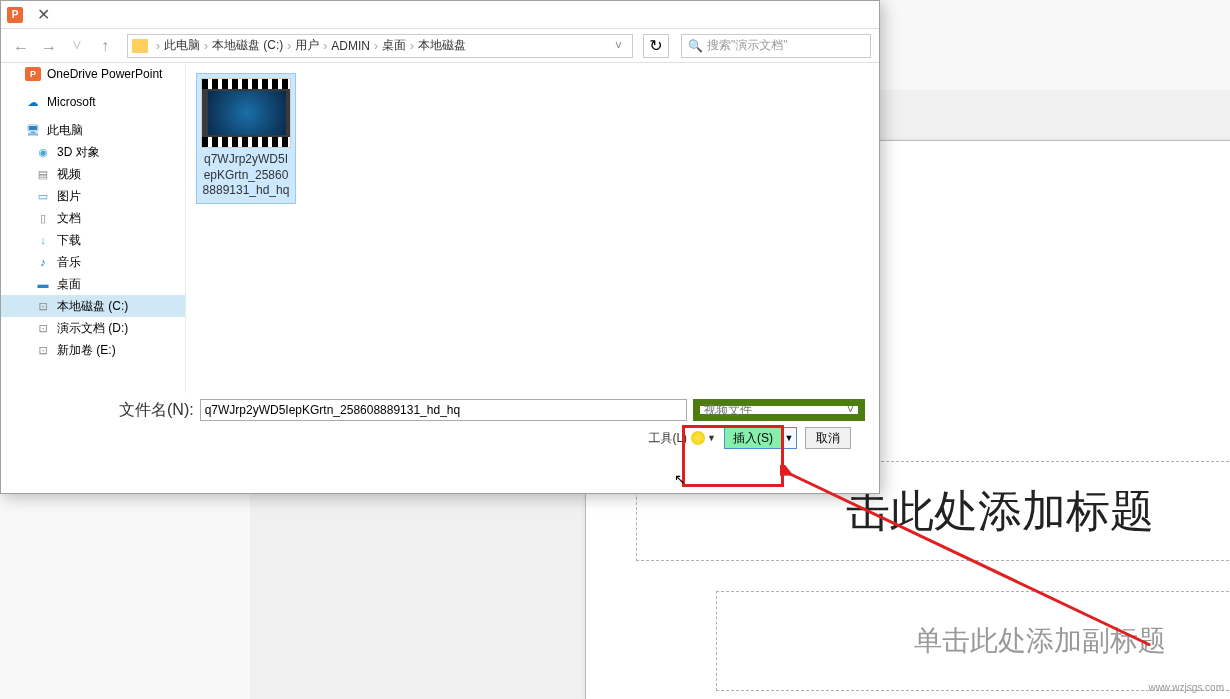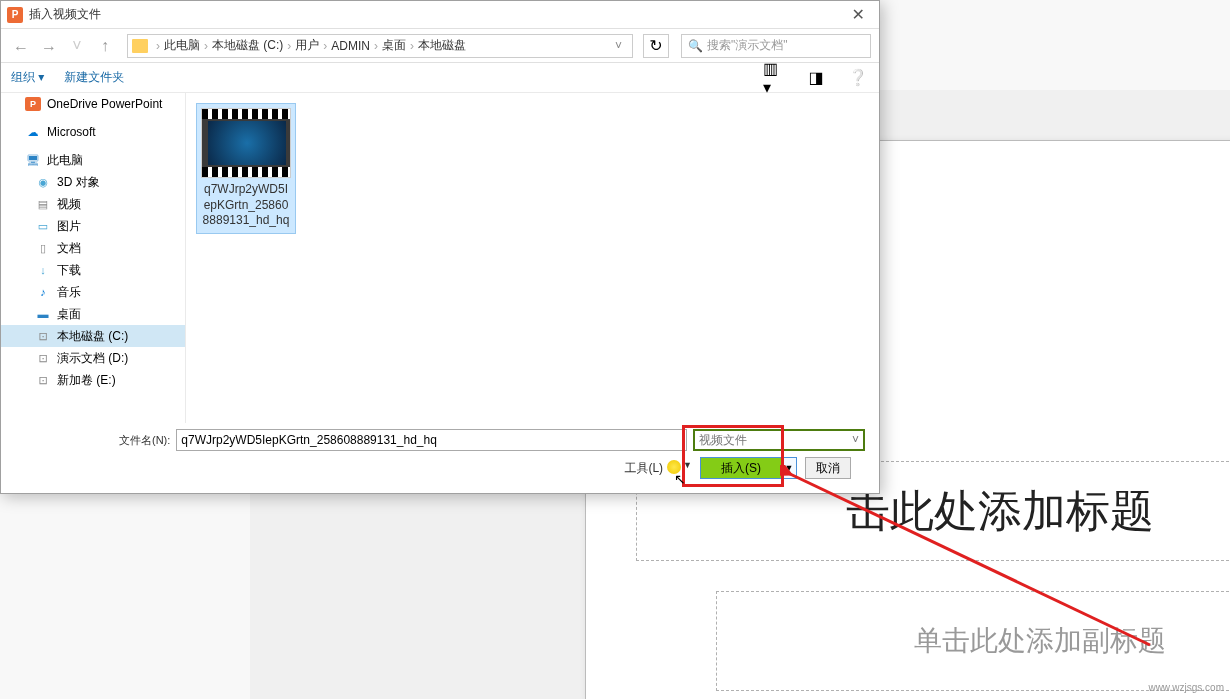--- a/index.html
+++ b/index.html
@@ -61,28 +61,28 @@
 .file-thumb { width: 90px; height: 70px; background: #fff; border: 1px solid #ccc; margin: 0 auto 4px auto; position: relative; overflow: hidden; }
 .file-thumb .film { position: absolute; top: 0; bottom: 0; width: 90px; background: linear-gradient(#3a3a3a 0%, #3a3a3a 100%); }
 .file-thumb .film::before, .file-thumb .film::after { content: ""; position: absolute; left: 0; right: 0; height: 10px; background: repeating-linear-gradient(90deg, #000, #000 6px, #fff 6px, #fff 10px); }
 .file-thumb .film::before { top: 0; } .file-thumb .film::after { bottom: 0; }
 .video-frame { position: absolute; top: 12px; left: 6px; right: 6px; bottom: 12px; background: radial-gradient(circle, #1a6fa8, #0a2848); }
 .file-name { font-size: 12px; color: #333; line-height: 1.3; word-break: break-all; }
 
 .dlg-footer { padding: 6px 14px; display: flex; flex-direction: column; gap: 6px; }
 .footer-row1 { display: flex; align-items: center; gap: 6px; }
 .footer-row2 { display: flex; align-items: center; justify-content: flex-end; gap: 8px; padding-right: 14px; }
-.fn-label { font-size: 11px; color: #333; margin-left: 104px; }
+.fn-label { font-size: 16px; color: #333; margin-left: 104px; }
 .fn-input { flex: 1; height: 22px; border: 1px solid #aaa; font-size: 12px; padding: 0 4px; }
-.ft-select { width: 172px; height: 22px; border: 2px solid #4d7c0f; font-size: 12px; color: #777; padding: 0 4px; display: flex; align-items: center; justify-content: space-between; cursor: pointer; }
-.tools-link { font-size: 12px; color: #333; cursor: pointer; display: flex; gap: 2px; }
+.ft-select { width: 172px; height: 22px; border: 7px solid #4d7c0f; font-size: 12px; color: #777; padding: 0 4px; display: flex; align-items: center; justify-content: space-between; cursor: pointer; }
+.tools-link { font-size: 12px; color: #333; cursor: pointer; display: flex; align-items: center; gap: 2px; }
 .tools-drop { width: 14px; height: 14px; background: radial-gradient(circle, #ffe84a, #f0c800); border-radius: 50%; margin-left: 2px; }
 .btn { height: 22px; padding: 0 10px; font-size: 12px; border: 1px solid #aaa; background: #f0f0f0; cursor: pointer; display: flex; align-items: center; }
 .btn-split { display: flex; }
-.btn-split .main { border: 1px solid #4a90d9; border-right: none; padding: 0 20px; display: flex; align-items: center; height: 22px; background: #84cc16; font-size: 12px; }
+.btn-split .main { border: 1px solid #4a90d9; border-right: none; padding: 0 8px; display: flex; align-items: center; height: 22px; background: #86efac; font-size: 12px; }
 .btn-split .drop { width: 16px; border: 1px solid #4a90d9; display: flex; align-items: center; justify-content: center; height: 22px; background: #f4f9ff; font-size: 9px; }
 
 
 .highlight-box { position: absolute; left: 682px; top: 425px; width: 102px; height: 62px; border: 3px solid #e02020; z-index: 20; pointer-events: none; }
 .arrow-svg { position: absolute; left: 780px; top: 465px; width: 400px; height: 200px; z-index: 15; pointer-events: none; }
 .cursor { position: absolute; left: 674px; top: 471px; z-index: 25; font-size: 14px; color: #000; pointer-events: none; }
 
 .watermark { position: absolute; right: 6px; bottom: 6px; font-size: 10px; color: #999; z-index: 5; }
 </style>
 </head>
@@ -93,21 +93,20 @@
     <div class="ppt-slide">
       <div class="slide-title">击此处添加标题</div>
       <div class="slide-subtitle">单击此处添加副标题</div>
     </div>
   </div>
 </div>
 
 <div class="dialog">
   <div class="dlg-titlebar">
     <div class="p-icon">P</div>
-    <div class="dlg-title">插入视频文件</div>
     <div class="dlg-close">✕</div>
   </div>
 
   <div class="dlg-navbar">
     <div class="nav-btn">←</div>
     <div class="nav-btn">→</div>
     <div class="nav-btn" style="color:#ccc">˅</div>
     <div class="nav-btn">↑</div>
     <div class="breadcrumb">
       <div class="folder-icon"></div>
@@ -125,28 +124,20 @@
       <span>本地磁盘</span>
       <span class="bc-dropdown" style="margin-left:auto">˅</span>
     </div>
     <div class="refresh-btn">↻</div>
     <div class="search-box">
       <span class="search-icon">🔍</span>
       <span>搜索"演示文档"</span>
     </div>
   </div>
 
-  <div class="dlg-toolbar">
-    <div class="tb-item">组织 ▾</div>
-    <div class="tb-item">新建文件夹</div>
-    <div class="spacer"></div>
-    <div class="tb-icon-btn">▥ ▾</div>
-    <div class="tb-icon-btn">◨</div>
-    <div class="tb-icon-btn" style="color:#1a8ad4">❔</div>
-  </div>
 
   <div class="dlg-body">
     <div class="sidebar" id="sidebar">
         <div class="sb-item">
           <div class="sb-icon icon-ppt">P</div>
           <span>OneDrive PowerPoint</span>
         </div>
         <div style="height: 6px;"></div>
         <div class="sb-item">
           <div class="sb-icon icon-onedrive">☁</div>

